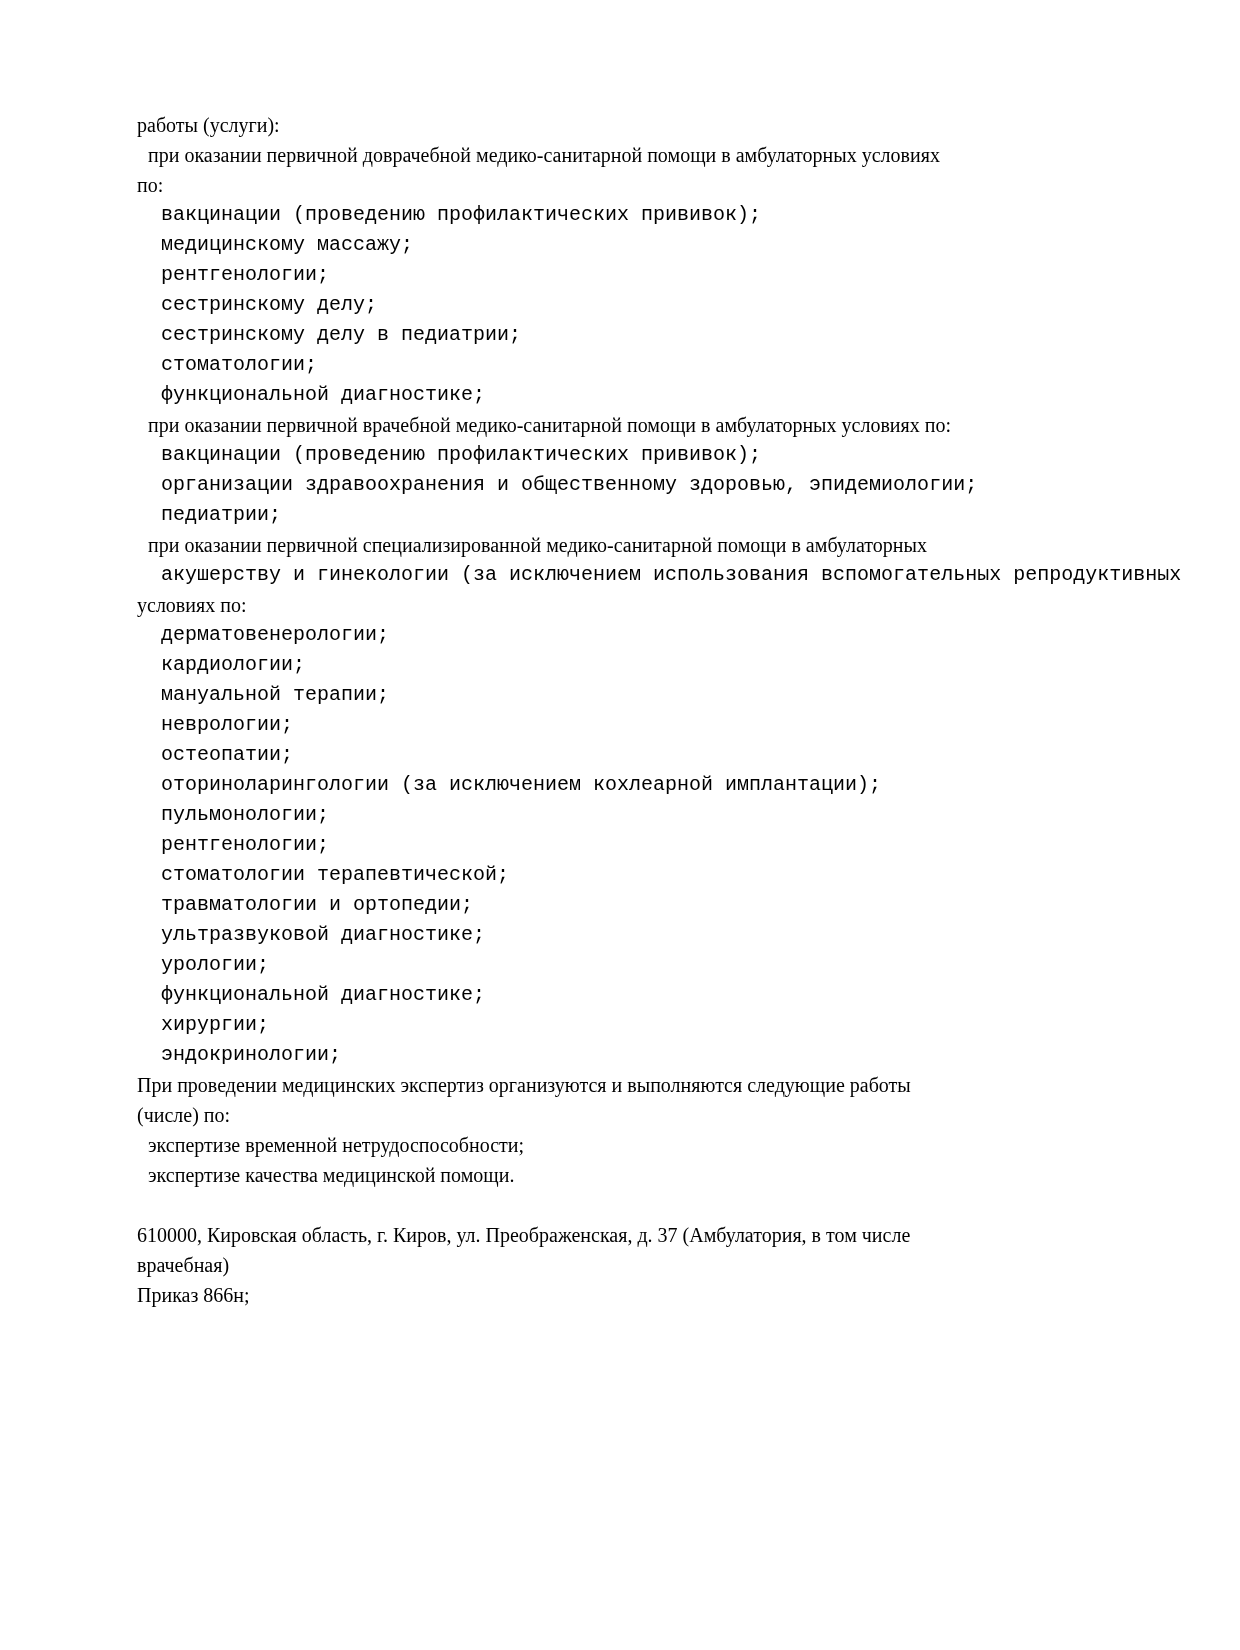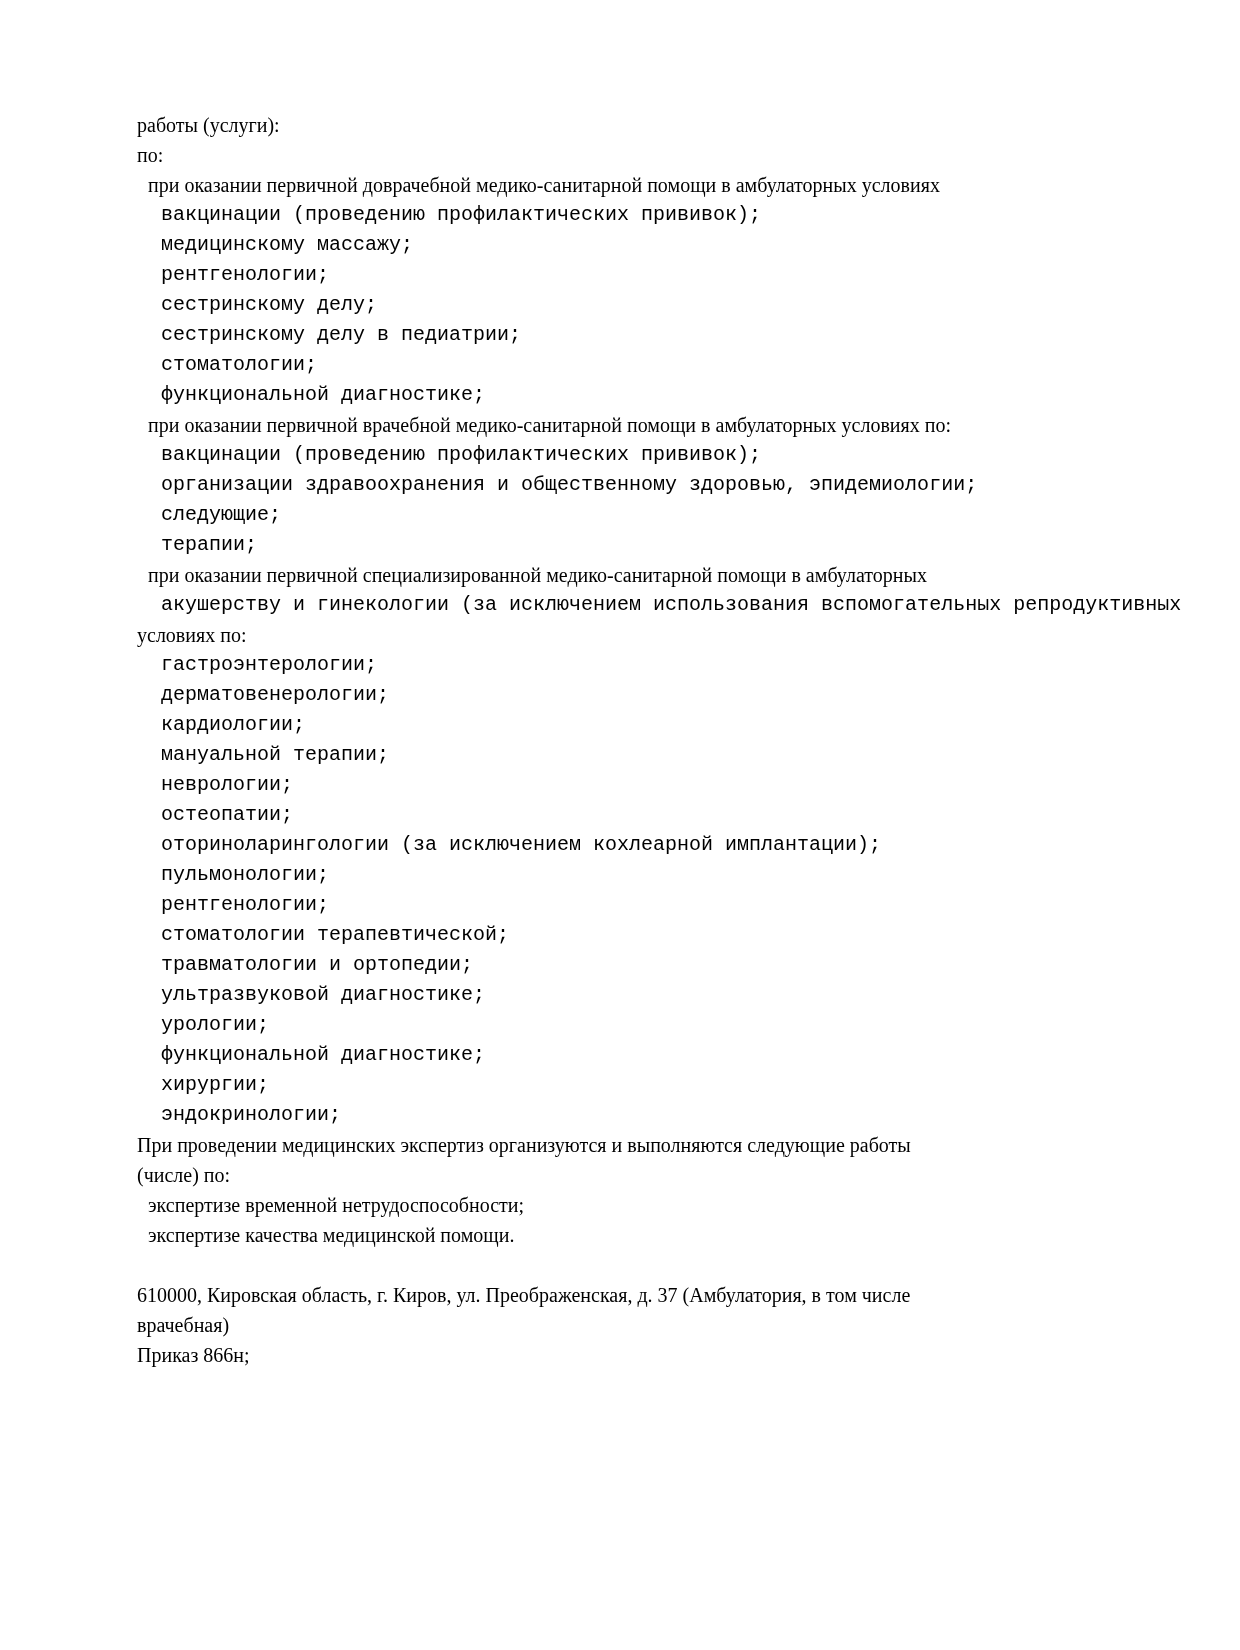--- a/index.html
+++ b/index.html
@@ -33,38 +33,36 @@
   .indent-0 { padding-left: 0; }
   .indent-1 { padding-left: 11px; }
   .indent-2 { padding-left: 24px; font-family: Liberation Mono, monospace; }
 </style>
 </head>
 <body>
 
 <main class="page">
   <div id="doc-lines">
       <div class="line indent-0">работы (услуги):</div>
+      <div class="line indent-1">при оказании первичной доврачебной медико-санитарной помощи в амбулаторных условиях</div>
       <div class="line indent-0">по:</div>
-      <div class="line indent-1">при оказании первичной доврачебной медико-санитарной помощи в амбулаторных условиях</div>
       <div class="line indent-2">вакцинации (проведению профилактических прививок);</div>
       <div class="line indent-2">медицинскому массажу;</div>
       <div class="line indent-2">рентгенологии;</div>
       <div class="line indent-2">сестринскому делу;</div>
       <div class="line indent-2">сестринскому делу в педиатрии;</div>
       <div class="line indent-2">стоматологии;</div>
       <div class="line indent-2">функциональной диагностике;</div>
       <div class="line indent-1">при оказании первичной врачебной медико-санитарной помощи в амбулаторных условиях по:</div>
       <div class="line indent-2">вакцинации (проведению профилактических прививок);</div>
       <div class="line indent-2">организации здравоохранения и общественному здоровью, эпидемиологии;</div>
-      <div class="line indent-2">следующие;</div>
-      <div class="line indent-2">терапии;</div>
+      <div class="line indent-2">педиатрии;</div>
       <div class="line indent-1">при оказании первичной специализированной медико-санитарной помощи в амбулаторных</div>
       <div class="line indent-2">акушерству и гинекологии (за исключением использования вспомогательных репродуктивных</div>
       <div class="line indent-0">условиях по:</div>
-      <div class="line indent-2">гастроэнтерологии;</div>
       <div class="line indent-2">дерматовенерологии;</div>
       <div class="line indent-2">кардиологии;</div>
       <div class="line indent-2">мануальной терапии;</div>
       <div class="line indent-2">неврологии;</div>
       <div class="line indent-2">остеопатии;</div>
       <div class="line indent-2">оториноларингологии (за исключением кохлеарной имплантации);</div>
       <div class="line indent-2">пульмонологии;</div>
       <div class="line indent-2">рентгенологии;</div>
       <div class="line indent-2">стоматологии терапевтической;</div>
       <div class="line indent-2">травматологии и ортопедии;</div>

